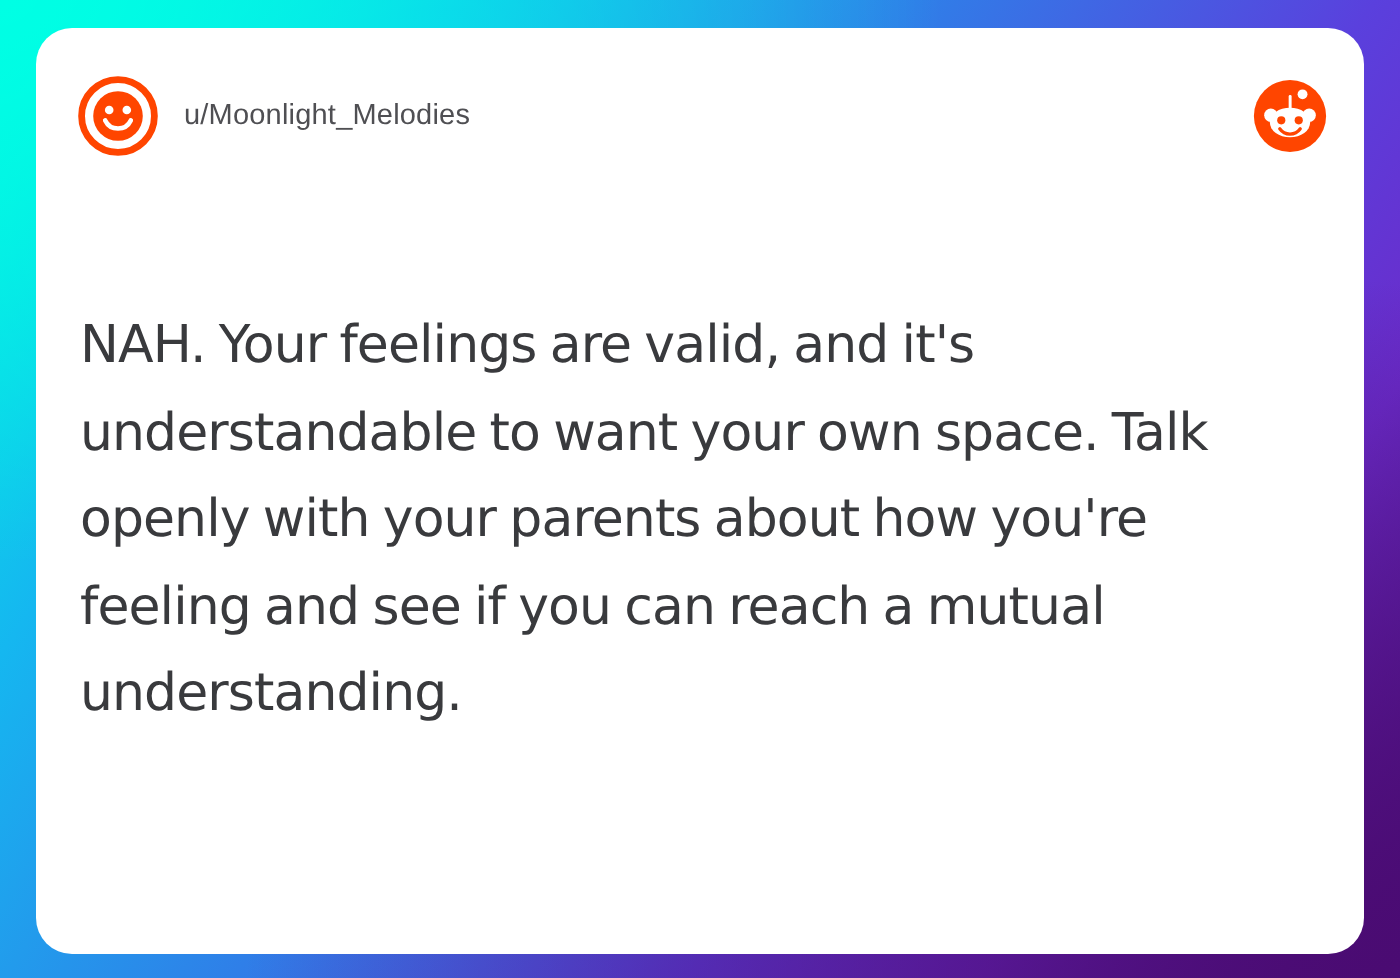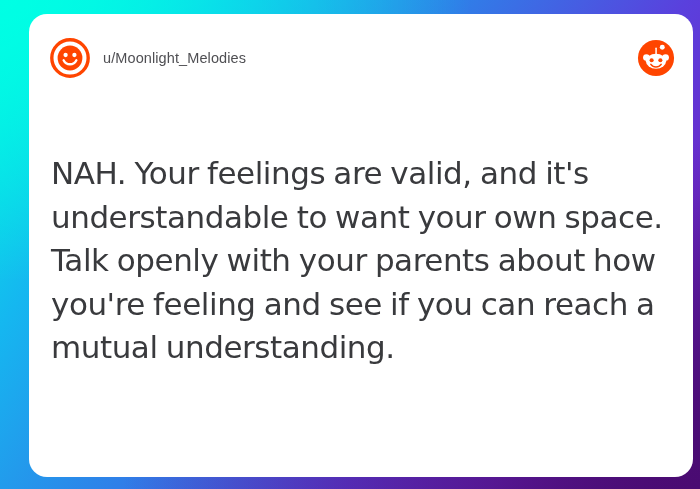--- a/index.html
+++ b/index.html
@@ -27,21 +27,20 @@
   #card {
     position: absolute;
     left: 18px;
     top: 14px;
     width: 664px;
     height: 463px;
     background: #ffffff;
     border-radius: 18px;
     box-sizing: border-box;
     overflow: hidden;
-    margin-left: 11px;
   }
 
   
   .card-header {
     position: absolute;
     left: 0;
     top: 0;
     width: 100%;
     height: 88px;
     display: flex;
@@ -86,21 +85,21 @@
     left: 0;
     top: 88px;
     right: 0;
     bottom: 0;
     box-sizing: border-box;
     padding: 50px 22px 0 22px;
   }
 
   .post-text {
     font-family: "DejaVu Sans", sans-serif;
-    font-size: 31px;
+    font-size: 26px;
     line-height: 43.5px;
     color: #393a3d;
     letter-spacing: -0.45px;
     word-spacing: -1.2px;
     margin: 0;
     font-weight: 400;
     text-align: left;
     max-width: 632px;
   }
 </style>

